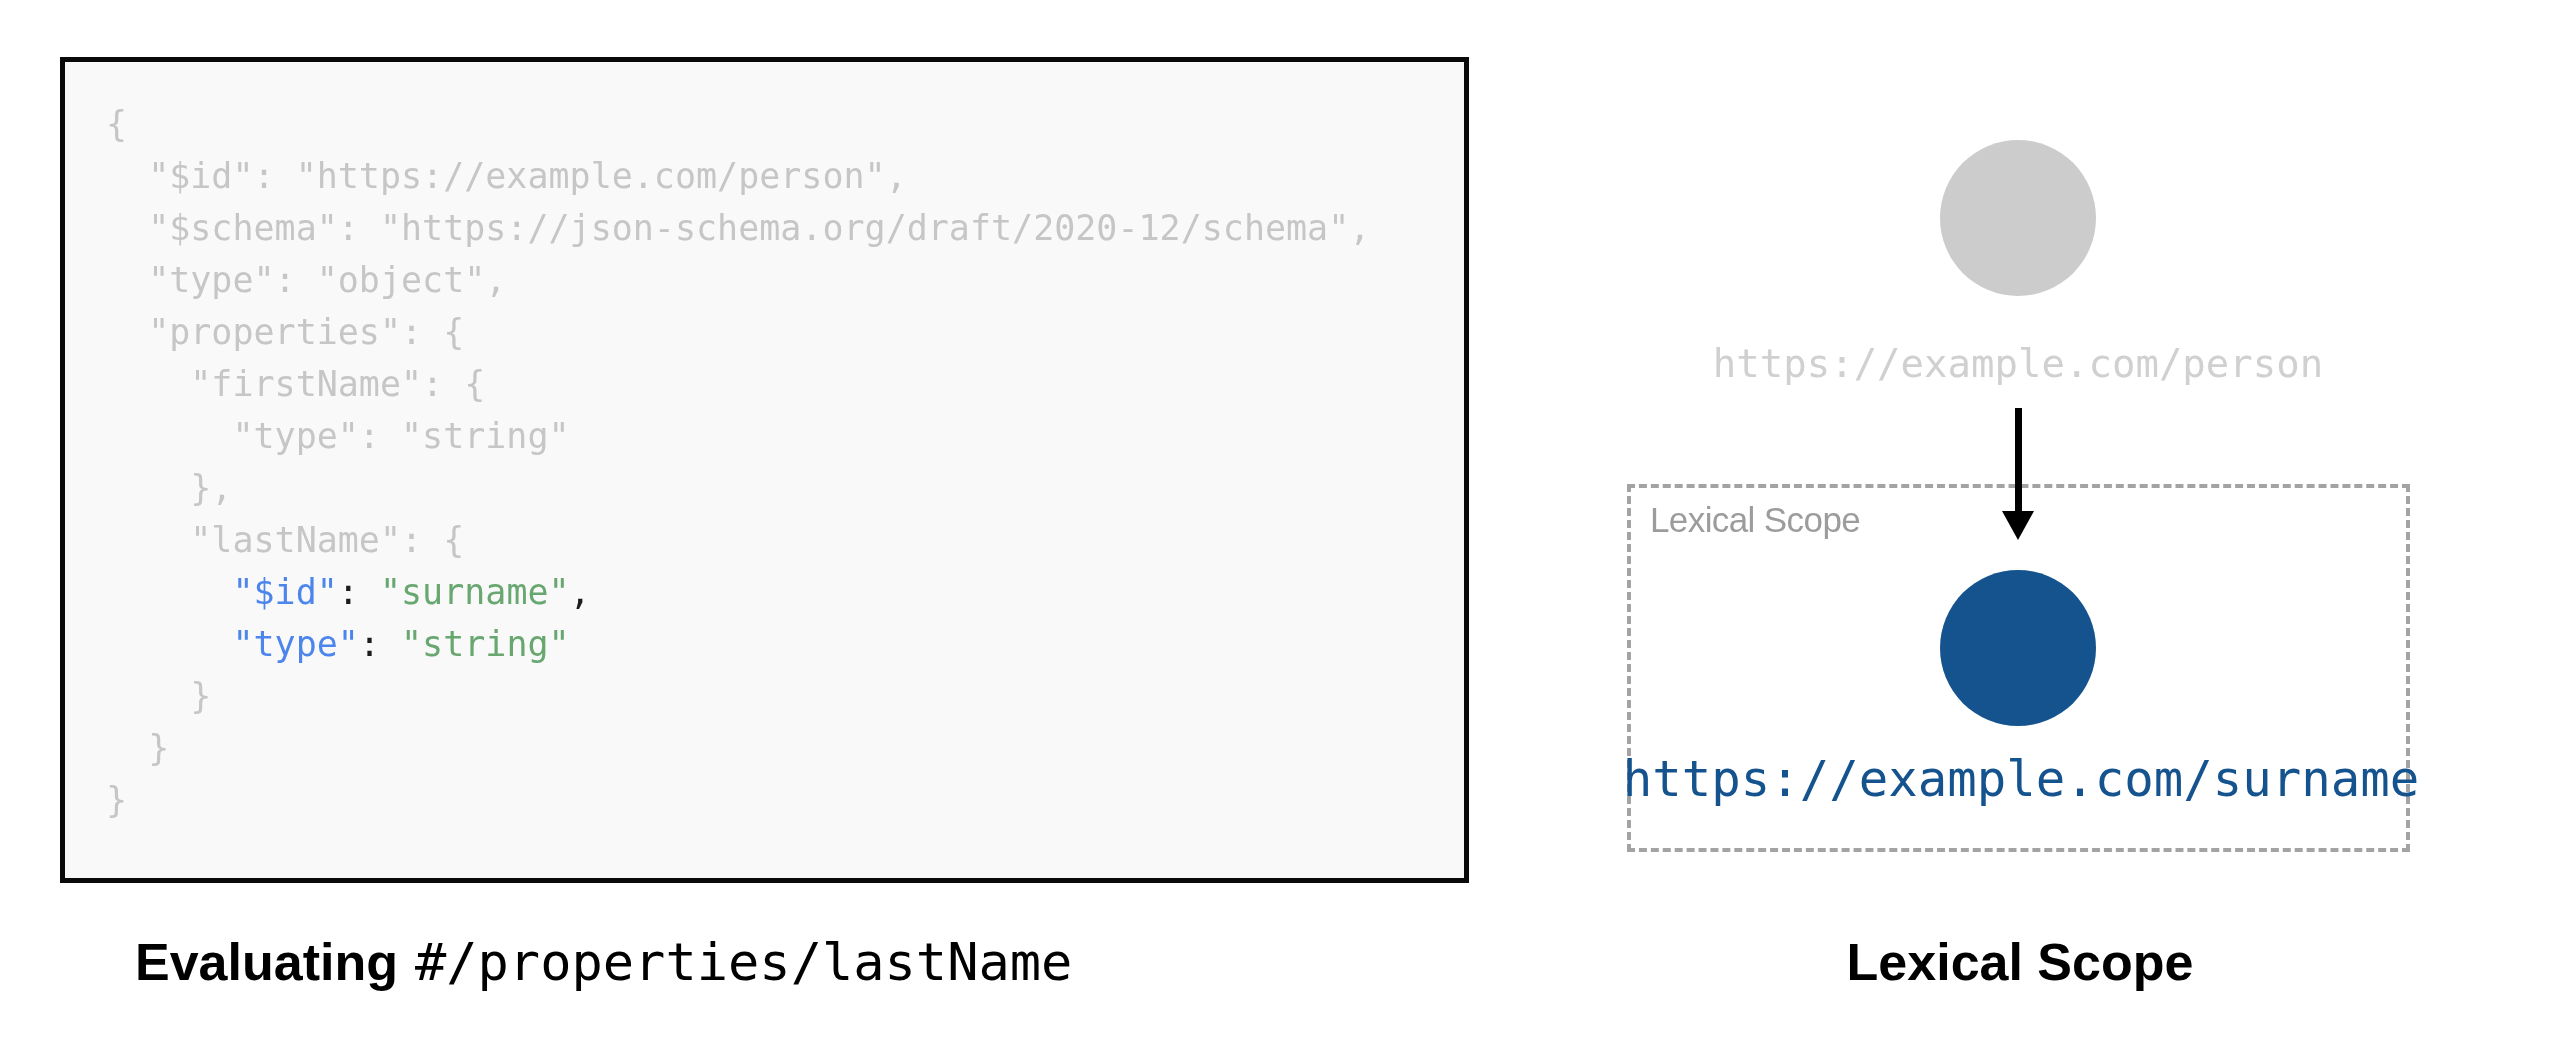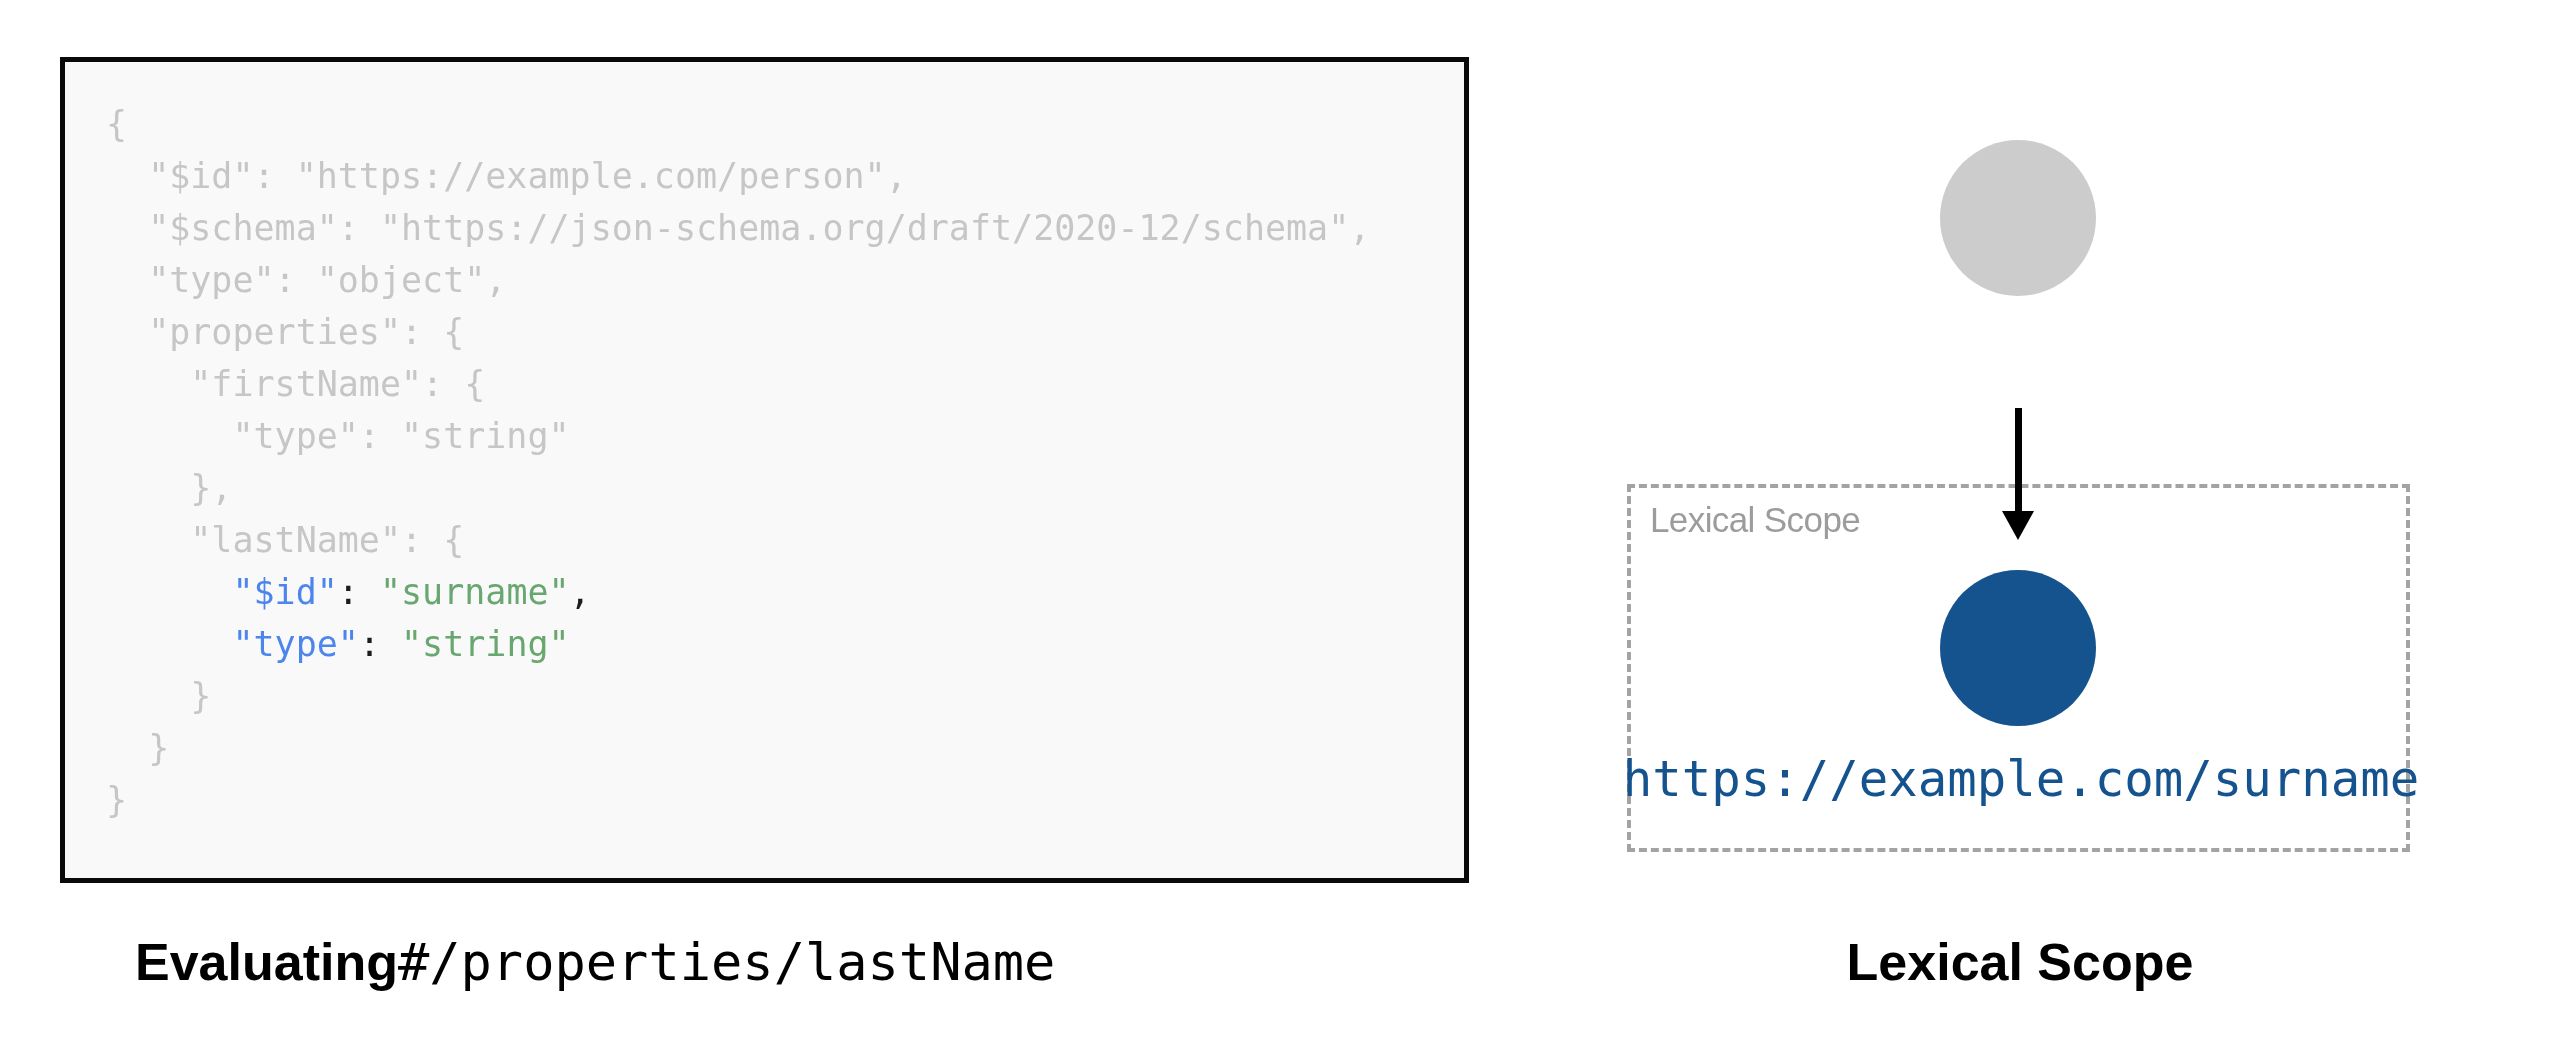--- a/index.html
+++ b/index.html
@@ -61,21 +61,21 @@
   }
   .left-caption .cap-bold {
     font-family: "Liberation Sans", sans-serif;
     font-weight: bold;
     font-size: 52px;
     margin-top: 20px;
   }
   .left-caption .cap-mono {
     font-family: "DejaVu Sans Mono", monospace;
     font-size: 52px;
-    margin-left: 0;
+    margin-left: 17px;
   }
 
   
   .parent-circle {
     position: absolute;
     left: 1940px; top: 140px;
     width: 156px; height: 156px;
     border-radius: 50%;
     background: var(--gray-circle);
   }
@@ -169,20 +169,21 @@
         <div class="code-line"><span class="seg-g">}</span></div>
       </div>
   </div>
 
   <div class="left-caption">
     <span class="cap-bold">Evaluating</span><span class="cap-mono">#/properties/lastName</span>
   </div>
 
   <div class="parent-circle"></div>
 
+  <div class="parent-uri">https://example.com/person</div>
 
   <div class="arrow">
     <div class="arrow-line"></div>
     <div class="arrow-head"></div>
   </div>
 
   <div class="scope-box"></div>
   <div class="scope-box-label">Lexical Scope</div>
 
   <div class="child-circle"></div>

